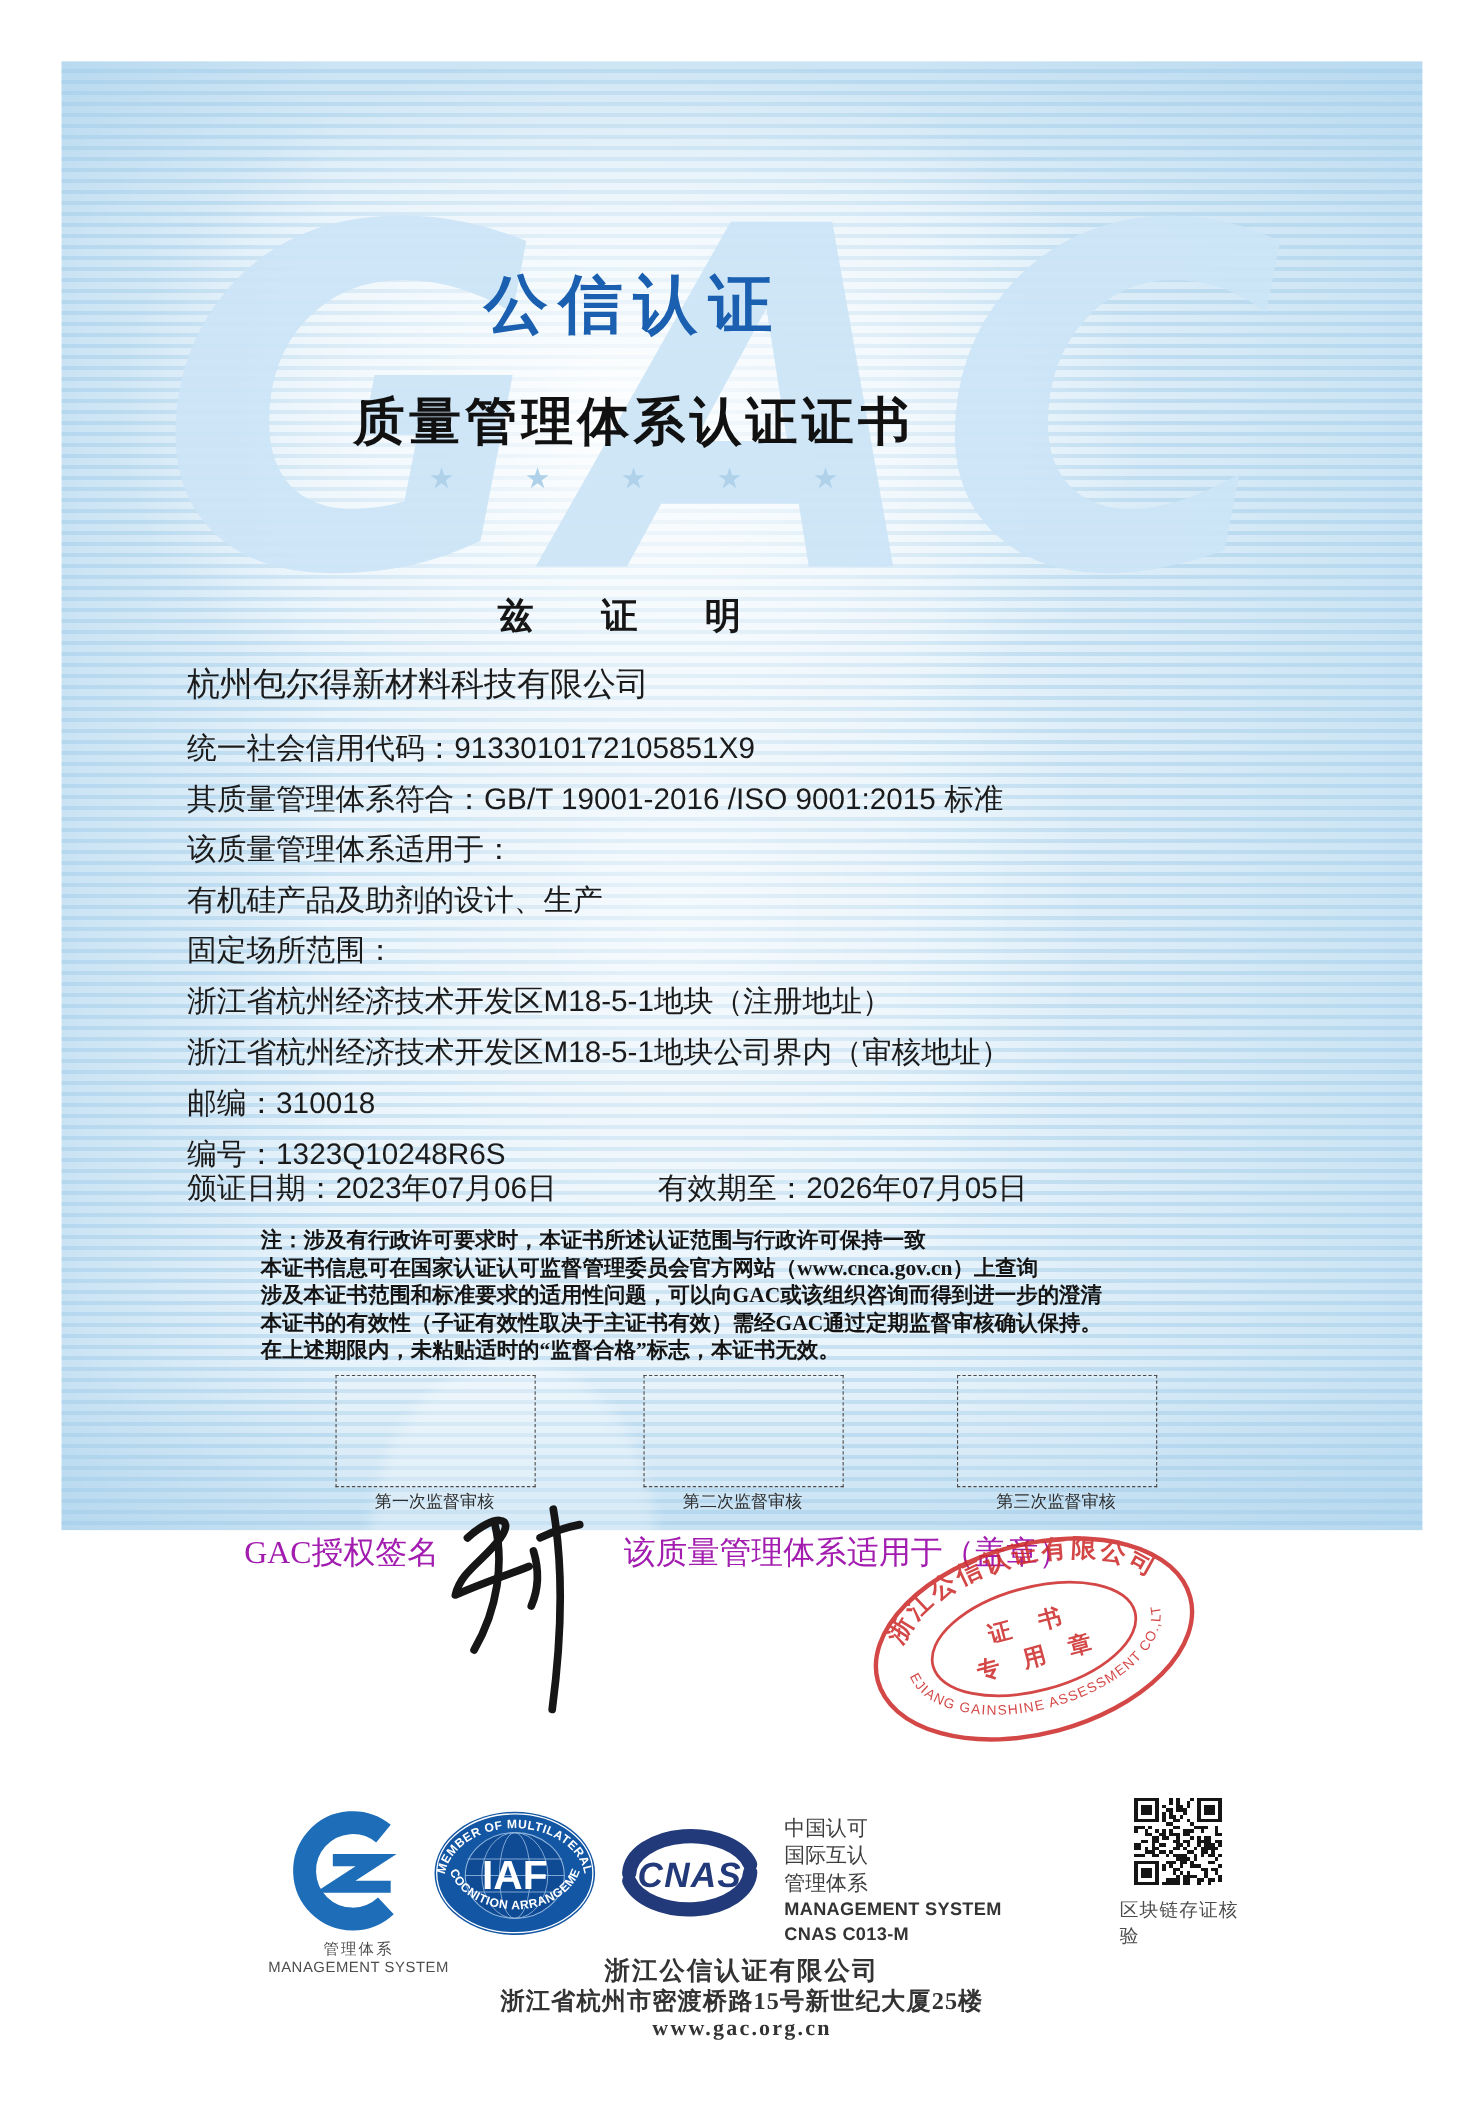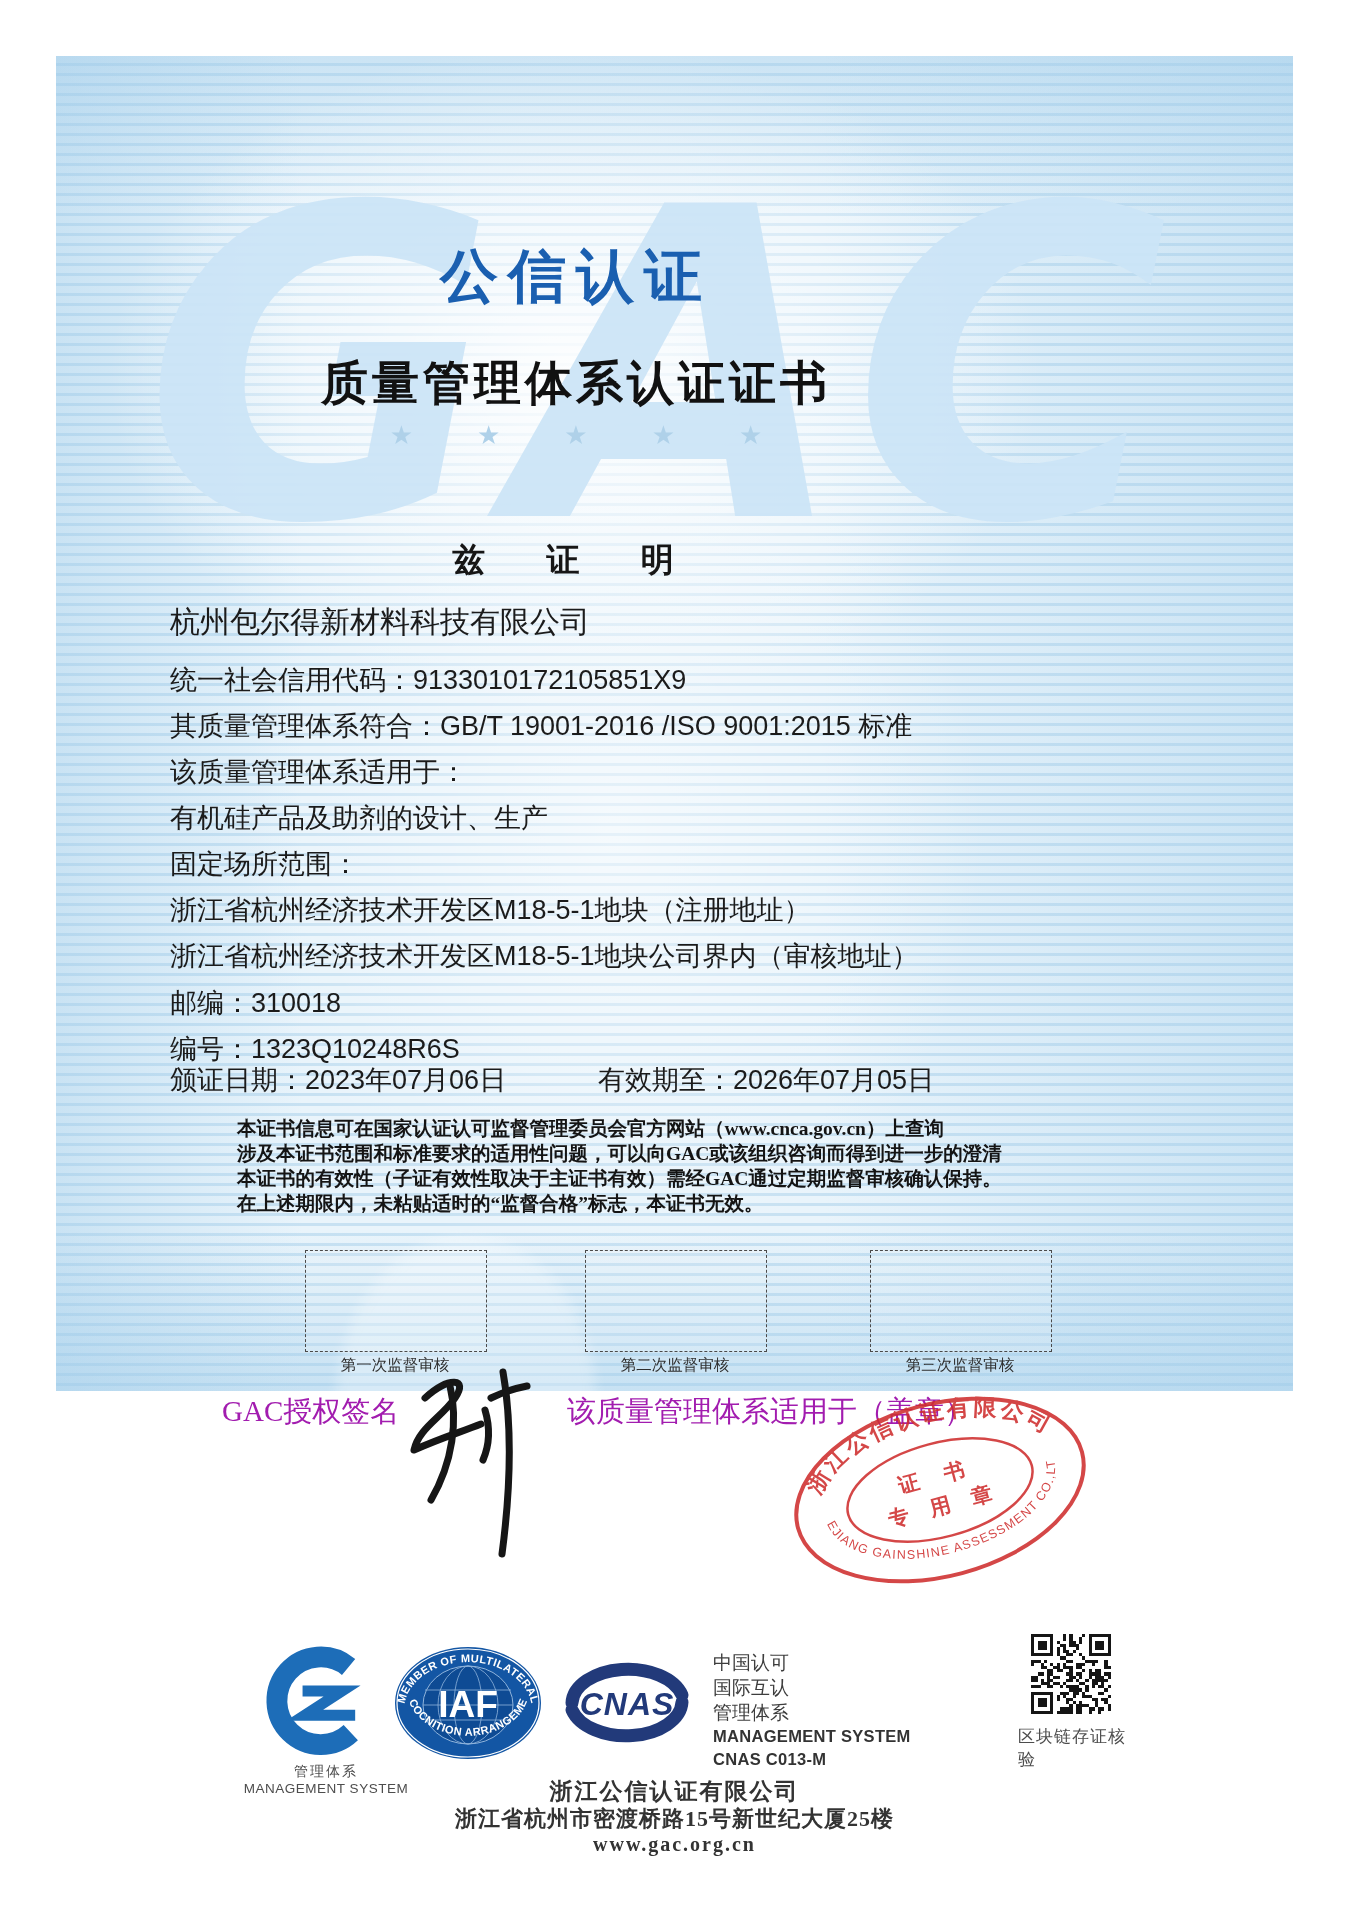--- a/index.html
+++ b/index.html
@@ -86,20 +86,21 @@
 <div class="bline" style="top:938px;">浙江省杭州经济技术开发区M18-5-1地块公司界内（审核地址）</div>
 <div class="bline" style="top:985px;">邮编：310018</div>
 <div class="bline" style="top:1031px;">编号：1323Q10248R6S</div>
 
 <div class="dates">
   <span>颁证日期：2023年07月06日</span>
   <span class="valid">有效期至：2026年07月05日</span>
 </div>
 
 <div class="note">
+  <div>注：涉及有行政许可要求时，本证书所述认证范围与行政许可保持一致</div>
   <div>本证书信息可在国家认证认可监督管理委员会官方网站（www.cnca.gov.cn）上查询</div>
   <div>涉及本证书范围和标准要求的适用性问题，可以向GAC或该组织咨询而得到进一步的澄清</div>
   <div>本证书的有效性（子证有效性取决于主证书有效）需经GAC通过定期监督审核确认保持。</div>
   <div>在上述期限内，未粘贴适时的“监督合格”标志，本证书无效。</div>
 </div>
 
 <div class="auditbox" style="left:305px;"></div>
 <div class="auditbox" style="left:585px;"></div>
 <div class="auditbox" style="left:870px;"></div>
 <div class="auditlabel" style="left:305px;">第一次监督审核</div>

